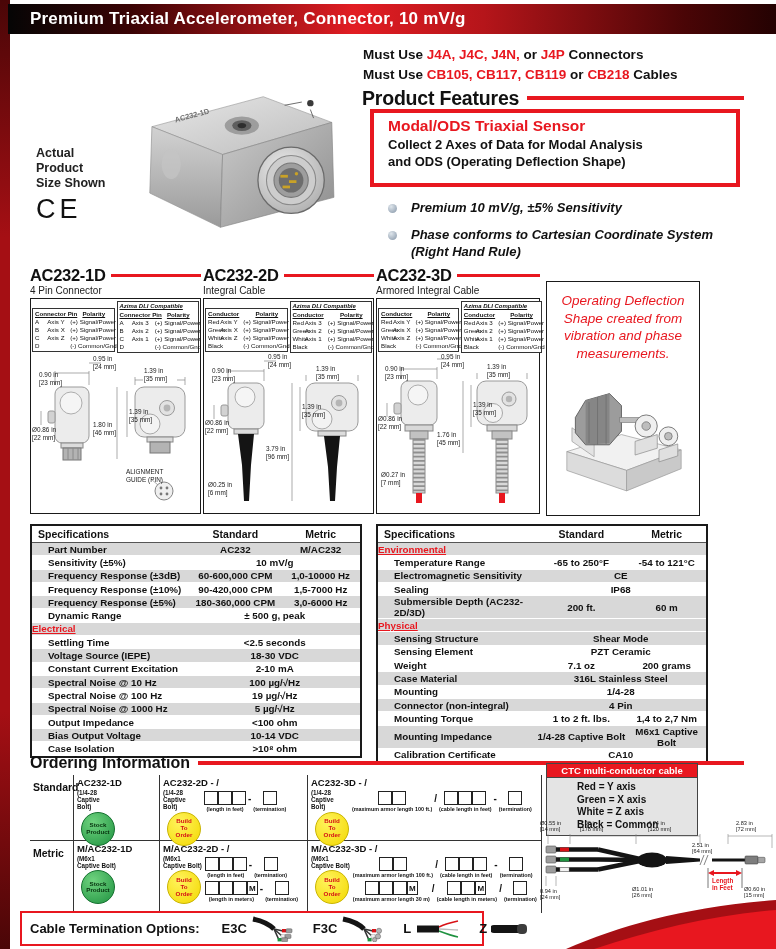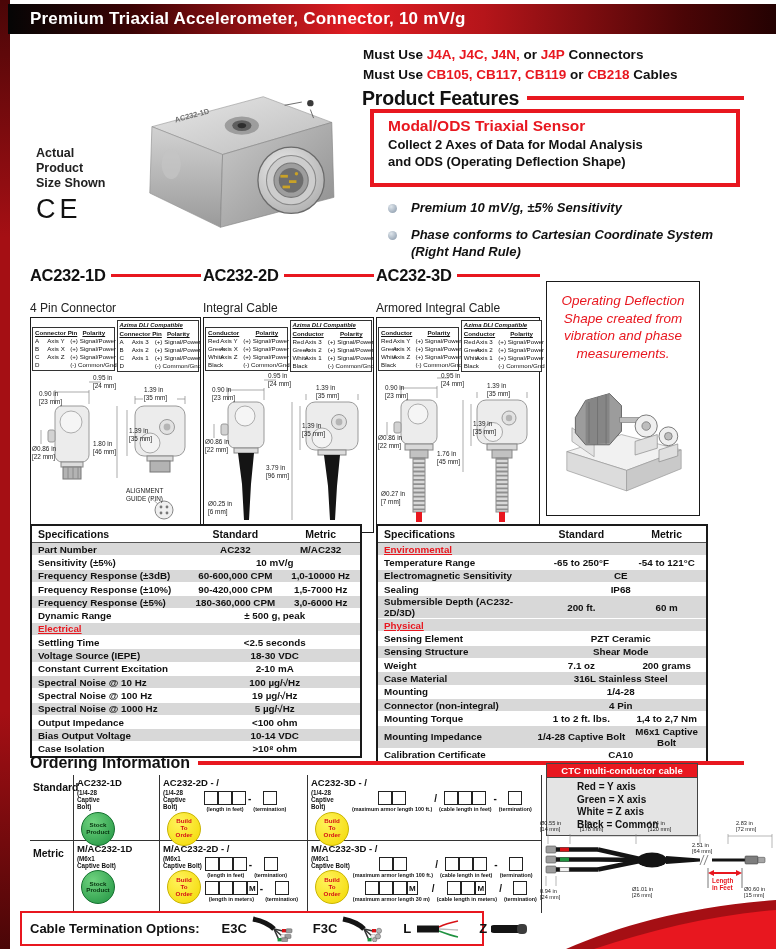--- a/index.html
+++ b/index.html
@@ -20,21 +20,21 @@
 .btext{font-size:13px;font-weight:bold;font-style:italic;line-height:1.25;white-space:pre-line}
 .caption{position:absolute;left:36px;top:146px;font-size:12.5px;font-weight:bold;line-height:1.18;white-space:pre-line;color:#222}
 .cemark{position:absolute;left:36px;top:194px;font-size:27px;font-weight:500;letter-spacing:4px;color:#111}
 .photo{position:absolute;left:100px;top:86px;width:258px;height:182px}
 
 .pcol{position:absolute;top:266px}
 .pc0{left:30px;width:171px}.pc1{left:203px;width:171px}.pc2{left:376px;width:164px}
 .ptrow{display:flex;align-items:center;gap:5px}
 .ptitle{font-size:16.5px;font-weight:800;letter-spacing:-.3px}
 .pline{flex:1;height:3px;background:#e8171f}
-.psub{font-size:12px;margin-top:16px;color:#222}
+.psub{font-size:10px;margin-top:0;color:#222}
 .pbox{margin-top:2px;border:1.5px solid #1a1a1a;height:216px;position:relative;background:#fff}
 .pinrow{display:flex;align-items:flex-start;gap:2px;padding:2px 1px 0 1px}
 .pintable{flex:1;border:1px solid #333;font-size:6.2px;line-height:1.3;background:#fff;padding:1px 2px}
 .pt-title{font-weight:bold;font-style:italic;text-decoration:underline;font-size:6px}
 .pintable.t1{margin-top:7px}
 .pt-head{display:flex;font-weight:bold;text-decoration:underline}
 .pt-c1{width:62%}.pt-c2{width:38%}
 .pt-row{display:flex}
 .pt-pin{width:16%}.pt-axis{width:30%}.pt-pol{width:54%;white-space:nowrap}
 .diag{position:relative;height:152px}
@@ -43,25 +43,25 @@
 
 .odsbox{position:absolute;left:546px;top:281px;width:154px;height:235px;border:1.5px solid #1a1a1a;padding:10px 8px 8px 8px;text-align:center}
 .odstext{color:#e8171f;font-size:13.5px;font-weight:500;font-style:italic;line-height:1.3}
 
 .spec{position:absolute;top:524px;width:332px;border:2px solid #1a1a1a;background:#fff}
 .spec.l{left:30px}.spec.rr{left:376px}
 .sp-head{display:flex;font-weight:bold;font-size:10.5px;padding:2px 0;border-bottom:1px solid #555}
 .sp-hlabel{width:48%;padding-left:6px}.sp-hstd{width:28%;text-align:center}.sp-hmet{width:24%;text-align:center}
 .sp-row{display:flex;align-items:center;min-height:13.3px;font-size:9.8px;font-weight:bold;border-bottom:1px solid #fff}
 .sp-row.shade{background:#d8d8d8}
-.sp-label{width:48%;padding-left:6px}
+.sp-label{width:48%;padding-left:16px}
 .sp-std{width:28%;text-align:center}.sp-met{width:24%;text-align:center}
 .sp-span{width:52%;text-align:center}
 .sp-section{background:#d8d8d8}
-.sp-sec-label{color:#e8171f;text-decoration:underline;padding-left:6px}
+.sp-sec-label{color:#e8171f;text-decoration:underline;}
 
 .oh{position:absolute;left:30px;top:754px;width:714px;display:flex;align-items:center;gap:8px}
 .oh .oht{font-size:16px;font-weight:800;white-space:nowrap}
 .oh .ohl{flex:1;height:4px;background:#e8171f}
 .ogrid{position:absolute;left:30px;top:775px;width:512px;display:grid;grid-template-columns:44px 86px 148px 234px;grid-template-rows:66px 72px}
 .ocell{border-right:1px solid #333;padding:2px 3px;position:relative}
 .ocell.r0{border-bottom:1px solid #333}
 .olab{font-size:10.5px;font-weight:800}
 .ord-part{font-size:9.5px;font-weight:800;white-space:nowrap}
 .ord-body{display:flex;gap:3px;margin-top:1px}
@@ -624,27 +624,27 @@
           <span class="sp-span">IP68</span>
         </div>
         <div class="sp-row shade">
           <span class="sp-label">Submersible Depth (AC232-2D/3D)</span>
           <span class="sp-std">200 ft.</span>
           <span class="sp-met">60 m</span>
         </div>
         <div class="sp-row sp-section">
           <span class="sp-sec-label">Physical</span>
         </div>
+        <div class="sp-row shade">
+          <span class="sp-label">Sensing Structure</span>
+          <span class="sp-span">Shear Mode</span>
+        </div>
         <div class="sp-row">
           <span class="sp-label">Sensing Element</span>
           <span class="sp-span">PZT Ceramic</span>
-        </div>
-        <div class="sp-row shade">
-          <span class="sp-label">Sensing Structure</span>
-          <span class="sp-span">Shear Mode</span>
         </div>
         <div class="sp-row">
           <span class="sp-label">Weight</span>
           <span class="sp-std">7.1 oz</span>
           <span class="sp-met">200 grams</span>
         </div>
         <div class="sp-row shade">
           <span class="sp-label">Case Material</span>
           <span class="sp-span">316L Stainless Steel</span>
         </div>

